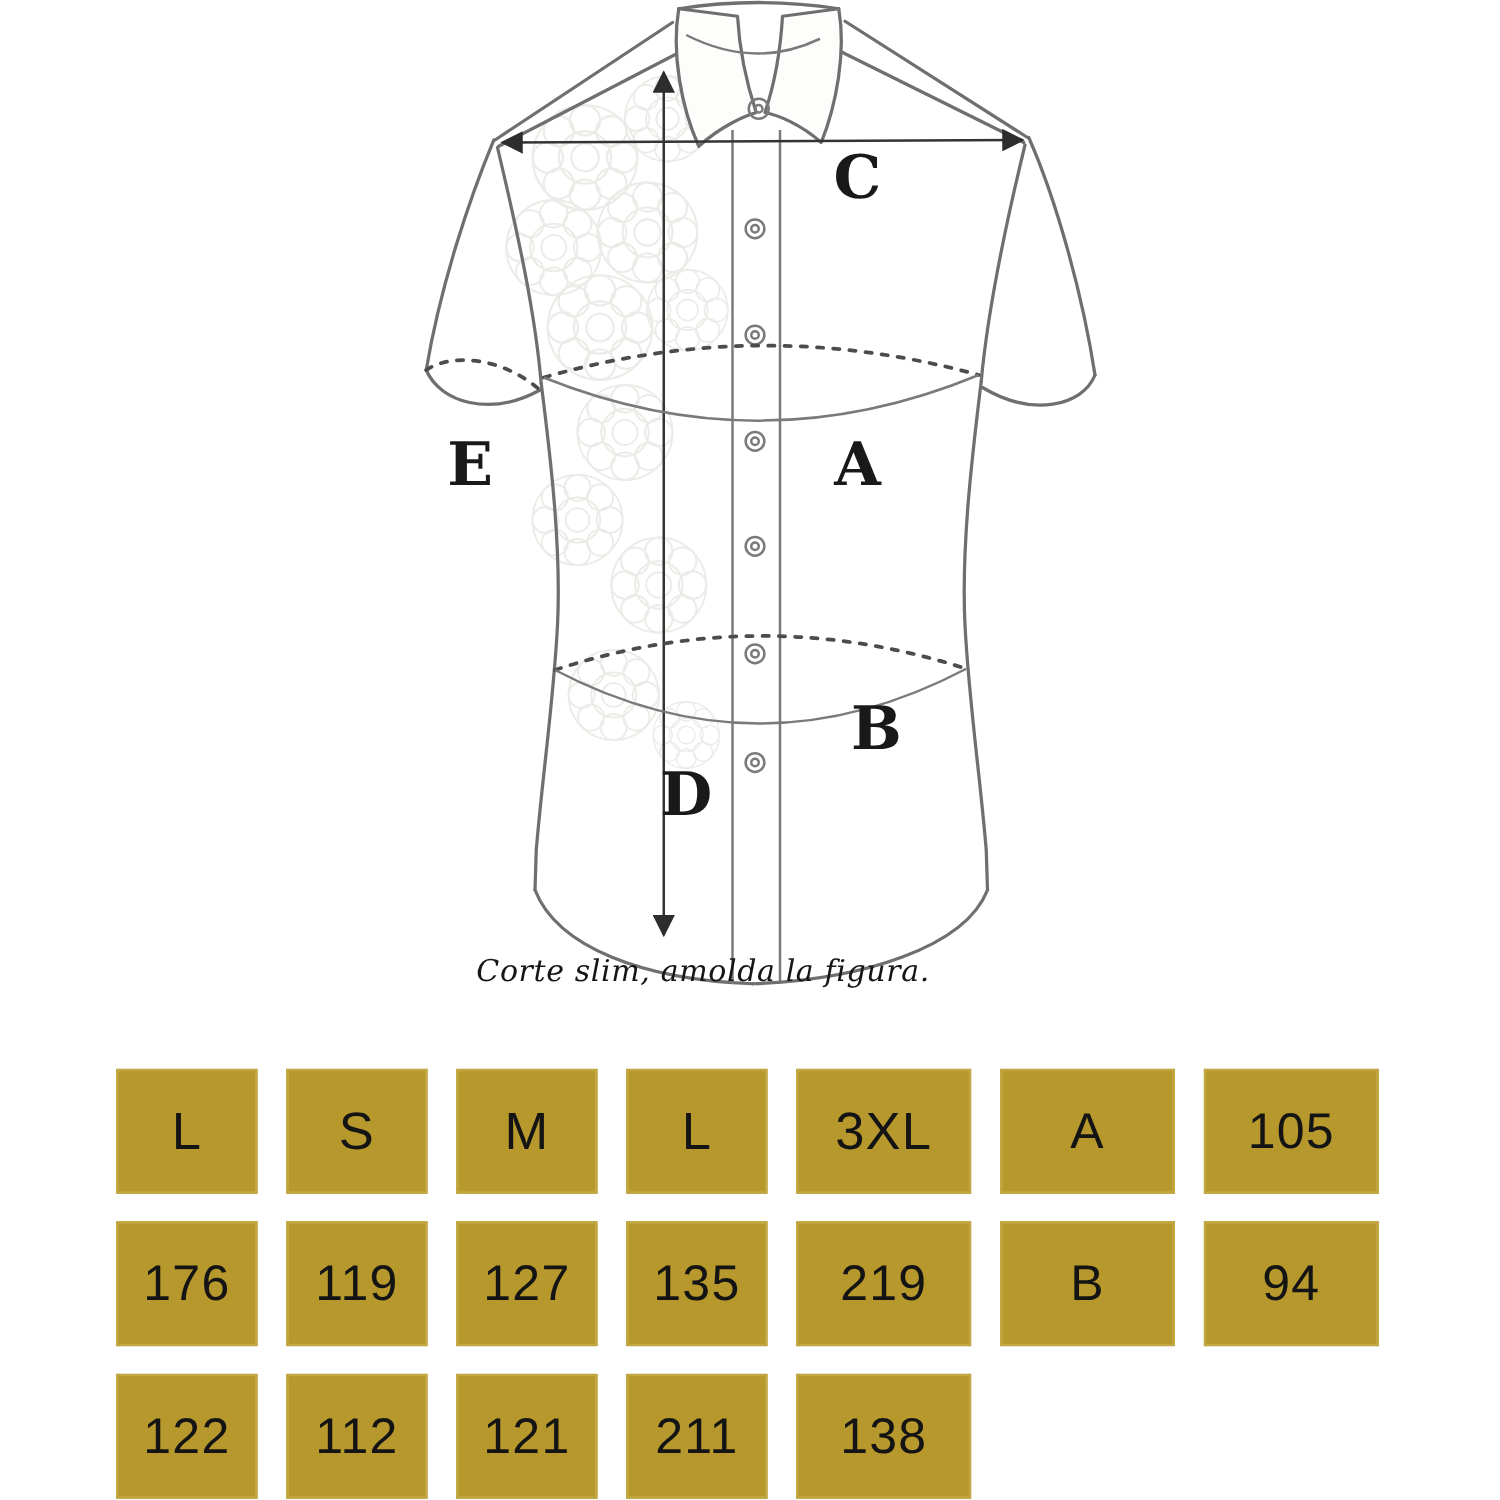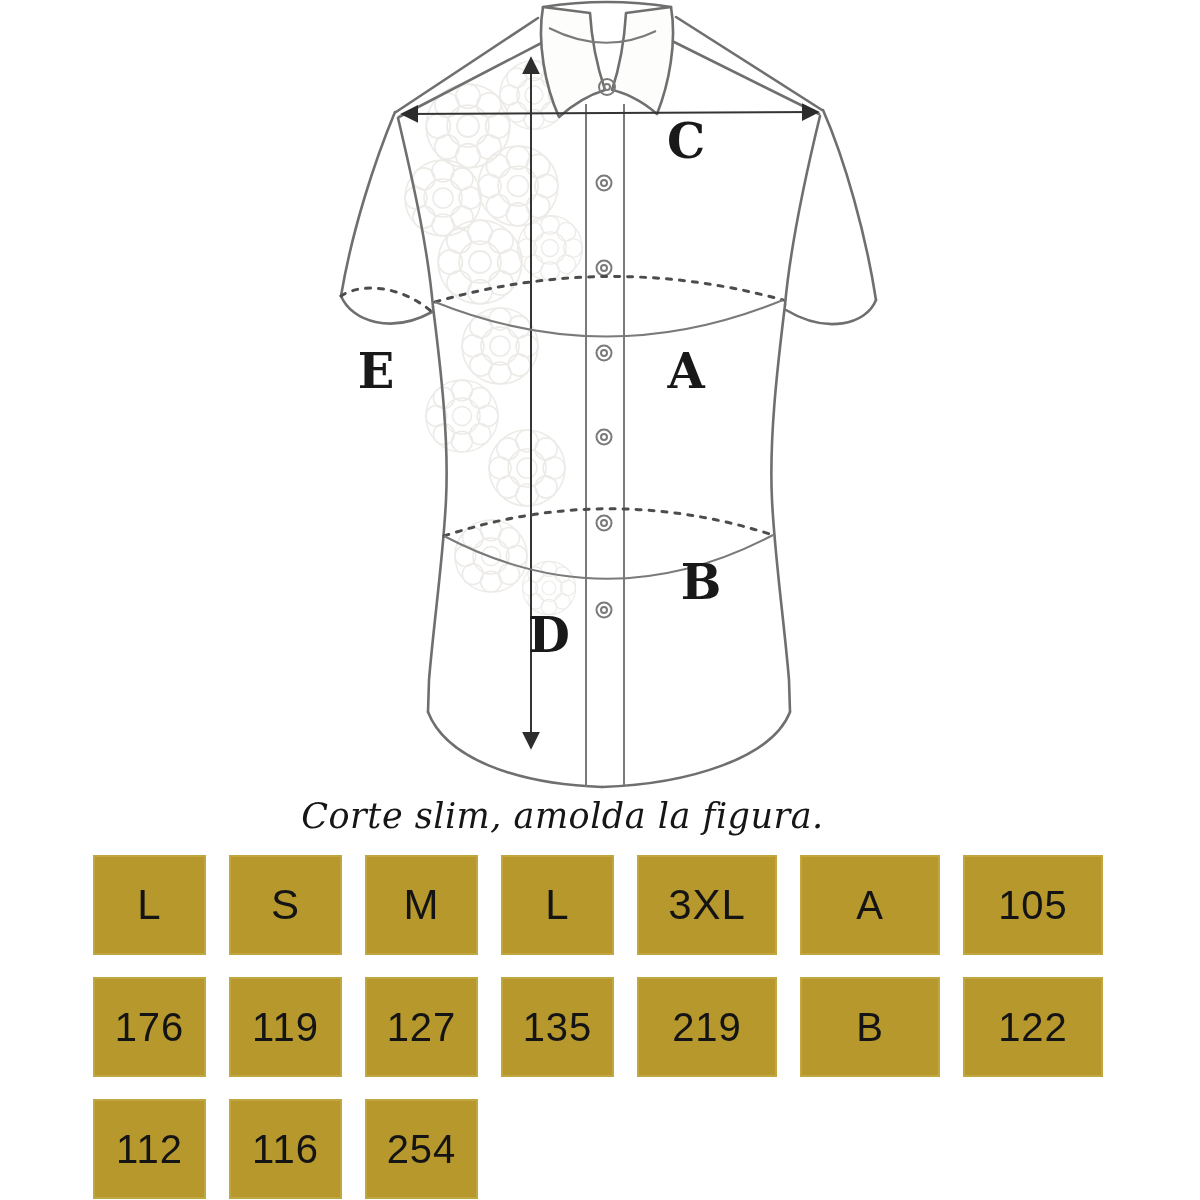--- a/index.html
+++ b/index.html
@@ -12,22 +12,22 @@
   .diagram{position:absolute;left:0;top:0;width:1200px;height:845px;}
   .ln{stroke:#6f6f6f;stroke-width:2.6;fill:none;stroke-linecap:round;stroke-linejoin:round;}
   .lnfill{stroke:#6f6f6f;stroke-width:2.6;fill:#fdfdfc;stroke-linejoin:round;}
   .thin{stroke:#7a7a7a;stroke-width:2;fill:none;}
   .dash{stroke:#4c4c4c;stroke-width:3;fill:none;stroke-dasharray:5 8;stroke-linecap:round;}
   .meas{stroke:#343434;stroke-width:2;fill:none;}
   .lbl{font-family:"DejaVu Serif",serif;font-weight:bold;font-size:48px;fill:#191919;}
   .flower{stroke:#dcd8d1;stroke-width:1.6;fill:none;}
   
   .caption{
-    position:absolute;left:0;top:796px;width:1125px;text-align:center;
-    font-family:"DejaVu Serif",serif;font-style:italic;font-size:35px;color:#161616;
+    position:absolute;left:0;top:763px;width:1125px;text-align:center;
+    font-family:"DejaVu Serif",serif;font-style:italic;font-size:24px;color:#161616;
     letter-spacing:0.5px;
   }
   
   .size-table{
     position:absolute;left:93px;top:855px;
     display:grid;
     grid-template-columns:113px 113px 113px 113px 140px 140px 140px;
     grid-auto-rows:100px;
     column-gap:23px;row-gap:22px;
   }
@@ -162,19 +162,21 @@
 
     <div class="cell">A</div>
     <div class="cell">105</div>
     <div class="cell">176</div>
     <div class="cell">119</div>
     <div class="cell">127</div>
     <div class="cell">135</div>
     <div class="cell">219</div>
 
     <div class="cell">B</div>
+    <div class="cell">94</div>
     <div class="cell">122</div>
     <div class="cell">112</div>
-    <div class="cell">116</div>
-    <div class="cell">254</div>
+    <div class="cell">121</div>
+    <div class="cell">211</div>
+    <div class="cell">138</div>
   </div>
 
 </div>
 
 </body></html>

